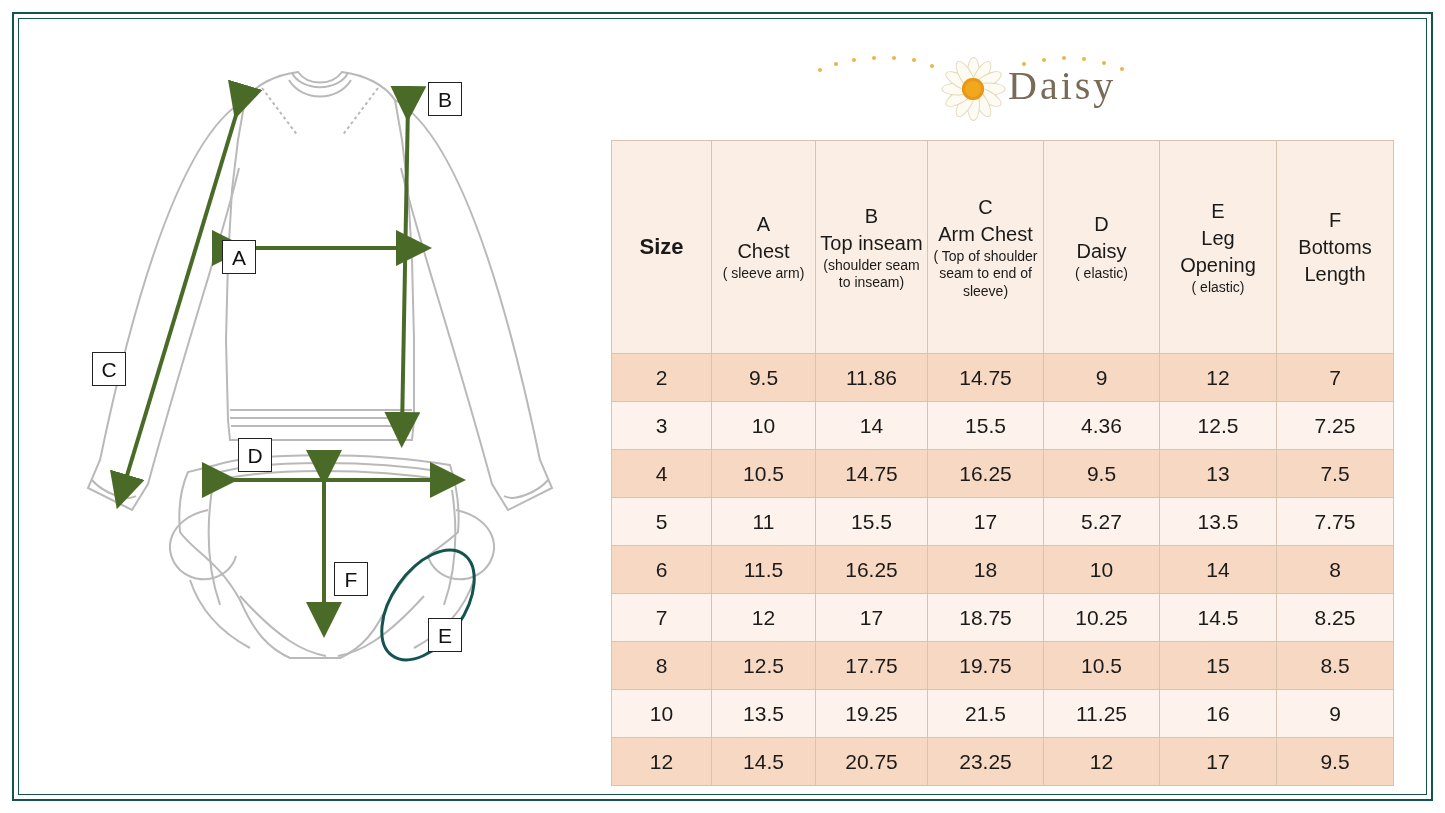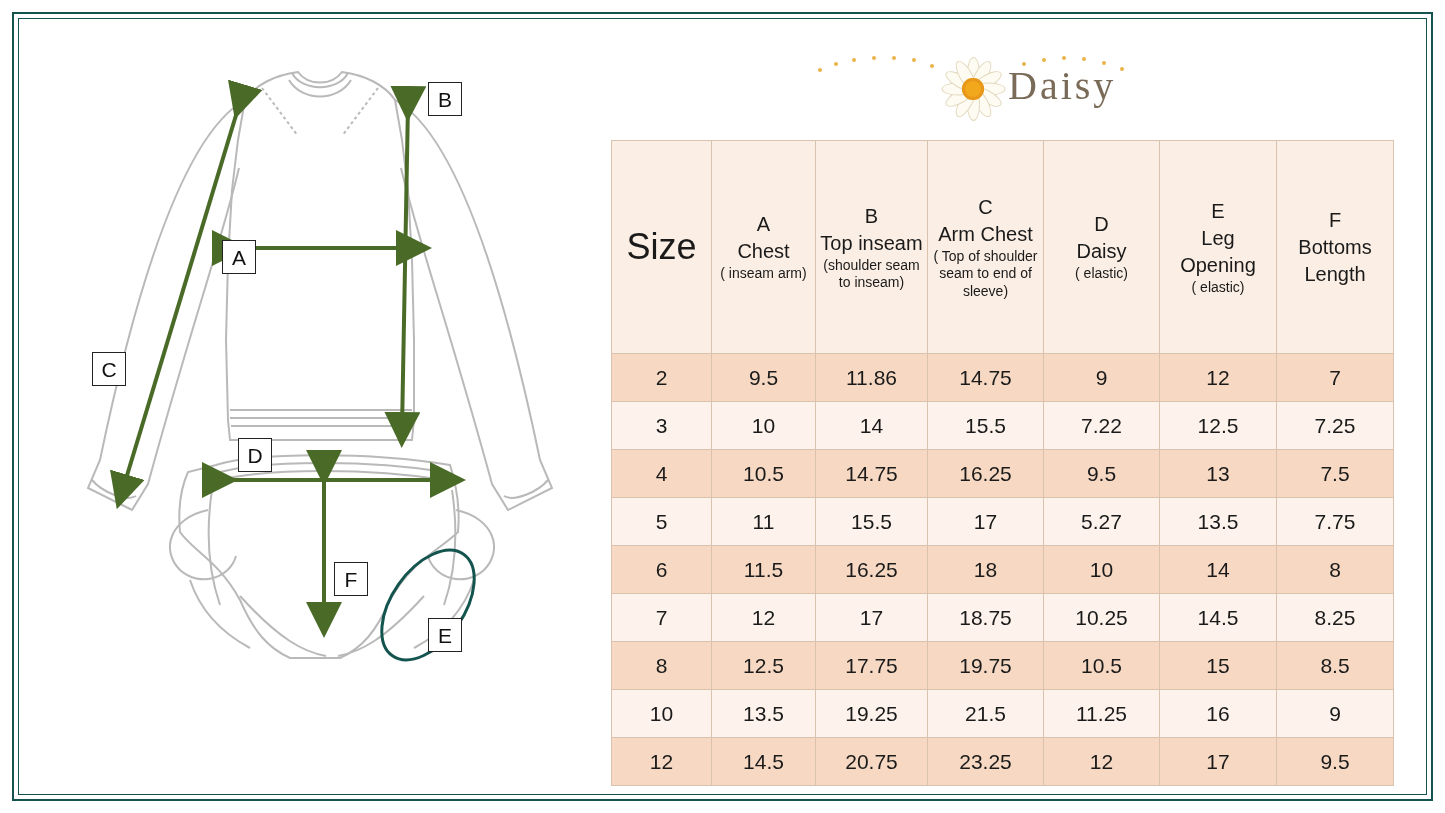--- a/index.html
+++ b/index.html
@@ -145,21 +145,21 @@
   }
   .size-table thead th {
     background: #fbeee4;
     padding: 6px 4px;
     font-weight: normal;
     height: 200px;
   }
   .hdr-letter { font-size: 20px; line-height: 1.35; }
   .hdr-name   { font-size: 20px; line-height: 1.35; }
   .hdr-note   { font-size: 14px; line-height: 1.25; }
-  .hdr-size   { font-size: 36px; }
+  .hdr-size   { font-size: 22px; font-weight: bold; }
   .size-table tbody td {
     font-size: 21px;
     height: 47px;
     padding: 0;
   }
   tbody tr.odd td  { background: #f7d9c3; }
   tbody tr.even td { background: #fdf3ec; }
 
   .col-size { width: 100px; }
   .col-a { width: 104px; }
@@ -305,21 +305,21 @@
         <col class="col-f">
     </colgroup>
     <thead>
       <tr>
         <th>
           <div class="hdr-size">Size</div>
         </th>
         <th>
           <div class="hdr-letter">A</div>
           <div class="hdr-name">Chest</div>
-          <div class="hdr-note">( inseam arm)</div>
+          <div class="hdr-note">( sleeve arm)</div>
         </th>
         <th>
           <div class="hdr-letter">B</div>
           <div class="hdr-name">Top inseam</div>
           <div class="hdr-note">(shoulder seam to inseam)</div>
         </th>
         <th>
           <div class="hdr-letter">C</div>
           <div class="hdr-name">Arm Chest</div>
           <div class="hdr-note">( Top of shoulder seam to end of sleeve)</div>
@@ -349,21 +349,21 @@
         <td>14.75</td>
         <td>9</td>
         <td>12</td>
         <td>7</td>
       </tr>
       <tr class="even">
         <td>3</td>
         <td>10</td>
         <td>14</td>
         <td>15.5</td>
-        <td>7.22</td>
+        <td>4.36</td>
         <td>12.5</td>
         <td>7.25</td>
       </tr>
       <tr class="odd">
         <td>4</td>
         <td>10.5</td>
         <td>14.75</td>
         <td>16.25</td>
         <td>9.5</td>
         <td>13</td>

